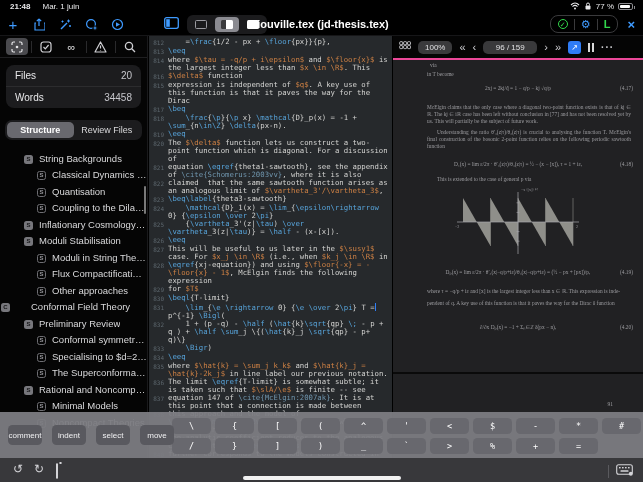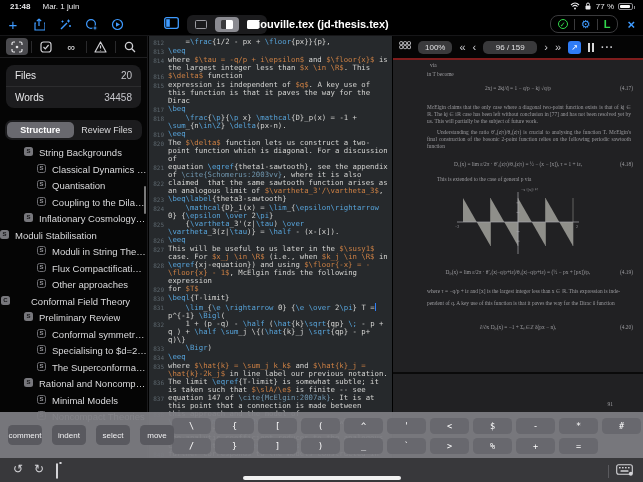--- a/index.html
+++ b/index.html
@@ -49,42 +49,42 @@
   .stats-card{margin:7px 6px 0;background:#1c1c1e;border-radius:8px;font-size:10px;color:#e8e8ea;}
   .stat-row{display:flex;justify-content:space-between;padding:5px 9px;}
   .stat-row+.stat-row{border-top:1px solid #2c2c2e;}
   .stat-val{color:#c7c7cc;}
 
   .tabs{margin:12px 5px 0;background:#1c1c1e;border-radius:7px;padding:2px;display:flex;height:20px;font-size:9px;}
   .tab{flex:1;display:flex;align-items:center;justify-content:center;color:#d8d8da;border-radius:5px;}
   .tab.active{background:#69696f;font-weight:bold;color:#fff;}
 
   .tree{margin-top:7px;font-size:9.5px;color:#dadadc;}
-  .tree-row{height:16.5px;display:flex;align-items:flex-start;white-space:nowrap;overflow:hidden;}
+  .tree-row{height:16.5px;display:flex;align-items:flex-end;white-space:nowrap;overflow:hidden;}
   .tbadge{flex:0 0 auto;width:9px;height:9px;border-radius:2.5px;font-size:6px;line-height:9px;
           text-align:center;margin-right:6px;font-weight:bold;}
   .tbadge.fill{background:#77777c;color:#151517;}
   .tbadge.line{border:1px solid #6e6e73;color:#9a9a9f;line-height:7px;}
   .tlabel{overflow:hidden;text-overflow:ellipsis;}
   .side-scroll{position:absolute;right:1px;top:150px;width:2px;height:28px;background:#d8d8d8;opacity:.55;border-radius:1px;}
 
   
   .editor{position:absolute;left:149px;top:36px;width:243px;bottom:0;background:#26292c;padding-top:2px;overflow:hidden;}
   .ed-line{display:flex;}
   .ln{flex:0 0 19px;text-align:right;padding-right:4px;color:#5d676e;font-family:"DejaVu Sans Mono",monospace;
       font-size:6px;line-height:8px;padding-top:1px;}
   .code{flex:1;font-family:"DejaVu Sans Mono",monospace;font-size:7.3px;line-height:8px;
         white-space:pre-wrap;word-break:break-word;color:#d4d4d2;padding-right:2px;}
   .sg-c{color:#57a3d9;}
   .sg-m{color:#cd8044;}
   .sg-r{color:#6f95ad;}
   .caret{display:inline-block;width:1.5px;height:7.5px;background:#2e7ef7;vertical-align:text-top;}
 
   
-  .pdfpane{position:absolute;left:393px;top:36px;right:0;bottom:0;background:#7f1d1d;}
+  .pdfpane{position:absolute;left:393px;top:36px;right:0;bottom:0;background:#ec4899;}
   .pdf-toolbar{height:22px;background:#050505;display:flex;align-items:center;gap:7px;padding:0 6px;color:#c8c8cc;}
   .pt-pill{background:#3a3a3c;border-radius:5px;font-size:8px;color:#e0e0e2;padding:2px 7px;}
   .pt-page{background:#39393b;border-radius:5px;font-size:8px;color:#e0e0e2;padding:2px 0;width:54px;text-align:center;}
   .pt-arrow{font-size:11px;line-height:11px;color:#d0d0d4;}
   .pt-sync{width:13px;height:13px;background:#2f7cf6;border-radius:3px;color:#fff;font-size:8px;
            display:flex;align-items:center;justify-content:center;}
   .pt-pause{display:flex;gap:2px;}
   .pt-pause i{width:2px;height:9px;background:#d8d8d8;}
   .pt-more{font-size:10px;font-weight:bold;letter-spacing:1px;color:#d0d0d4;}
 
@@ -277,21 +277,21 @@
           <span class="tlabel">Quantisation</span>
         </div>
         <div class="tree-row" style="padding-left: 37px;">
           <span class="tbadge line">S</span>
           <span class="tlabel">Coupling to the Dilaton and B...</span>
         </div>
         <div class="tree-row" style="padding-left: 24px;">
           <span class="tbadge fill">S</span>
           <span class="tlabel">Inflationary Cosmology and T...</span>
         </div>
-        <div class="tree-row" style="">
+        <div class="tree-row" style="padding-left: 24px;">
           <span class="tbadge fill">S</span>
           <span class="tlabel">Moduli Stabilisation</span>
         </div>
         <div class="tree-row" style="padding-left: 37px;">
           <span class="tbadge line">S</span>
           <span class="tlabel">Moduli in String Theory</span>
         </div>
         <div class="tree-row" style="padding-left: 37px;">
           <span class="tbadge line">S</span>
           <span class="tlabel">Flux Compactifications and K...</span>

